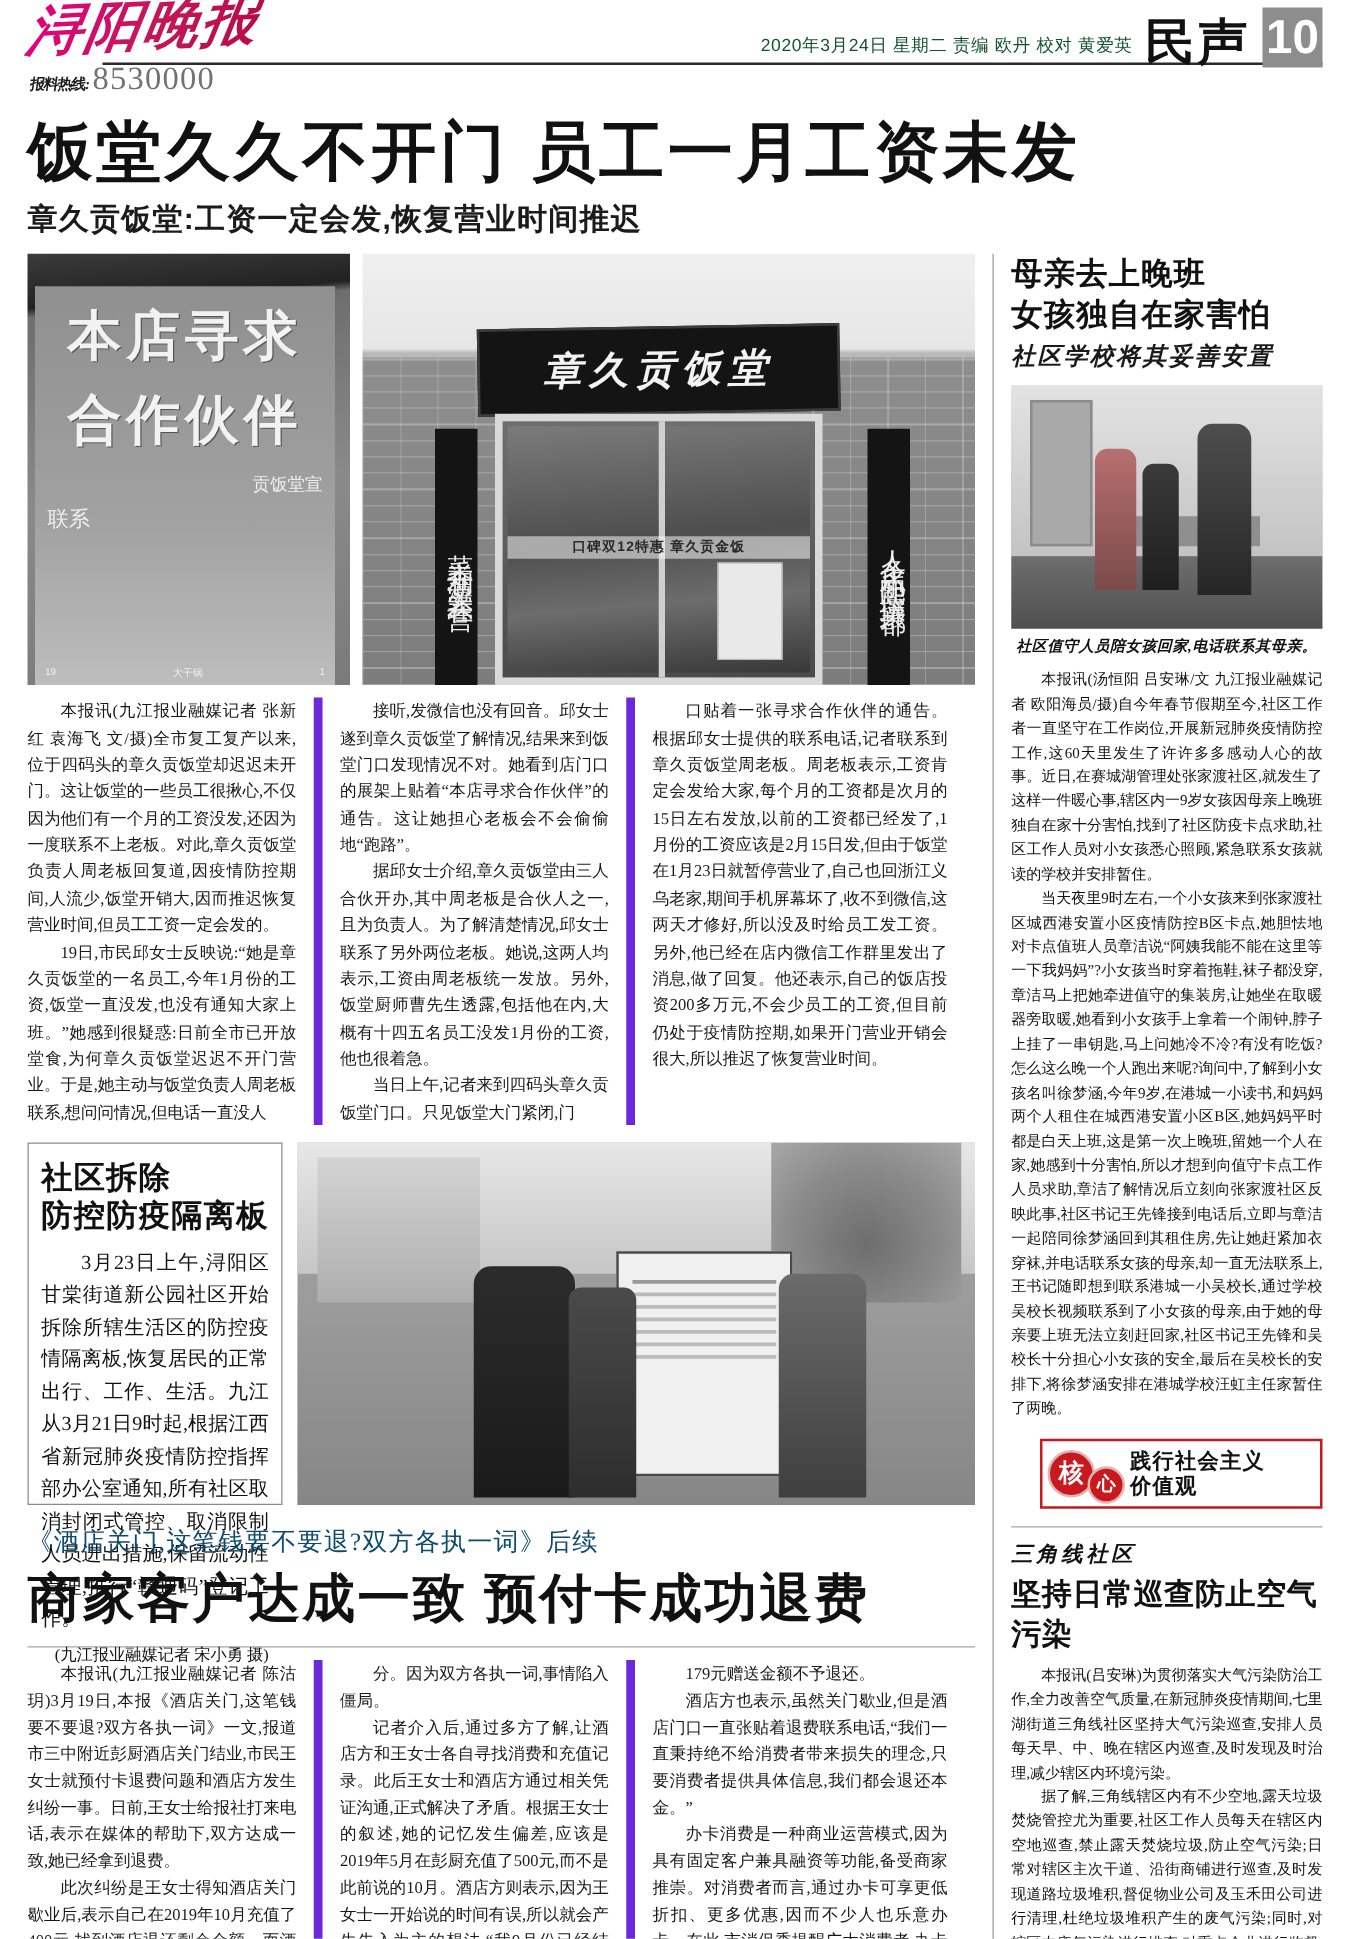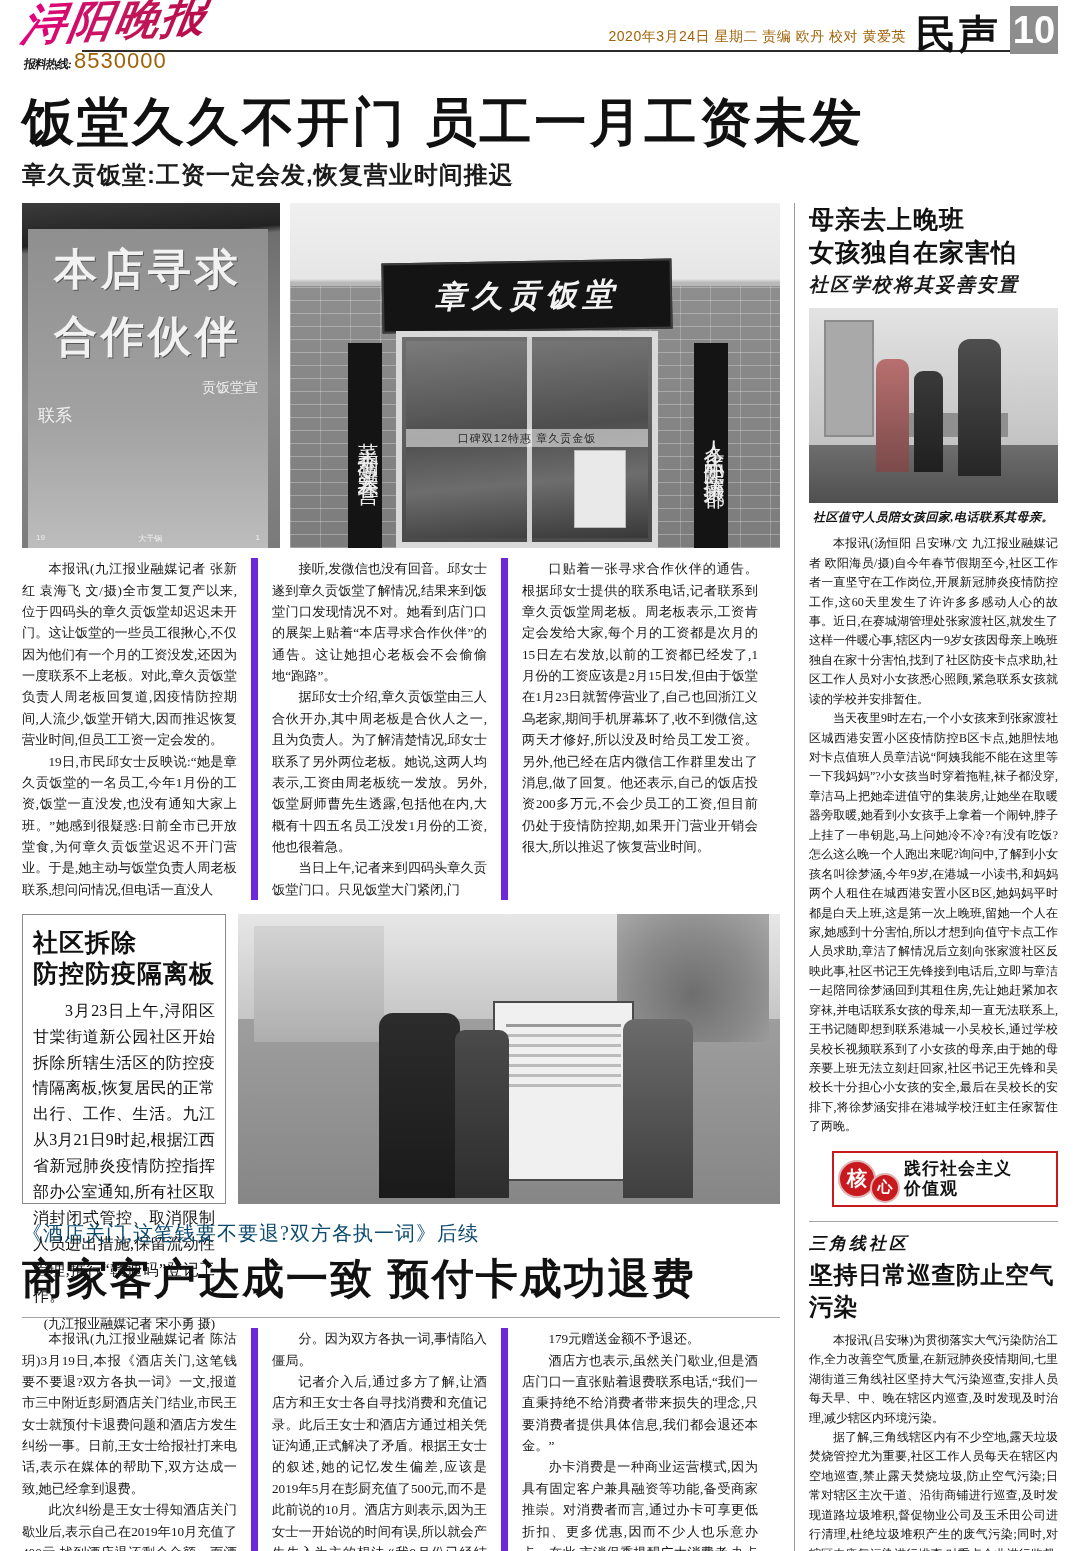--- a/index.html
+++ b/index.html
@@ -23,24 +23,24 @@
     background: linear-gradient(100deg,#e4007f 0%, #c2185b 40%, #b0003a 100%);
     -webkit-background-clip: text; background-clip: text;
     -webkit-text-fill-color: transparent;
     transform: skewX(-12deg) rotate(-3deg);
     transform-origin: left center;
     white-space: nowrap;
     line-height: 1;
   }
   .hotline { position: absolute; left: 2px; top: 50px; display: flex; align-items: baseline; gap: 3px; }
   .hotline-label { font-size: 12px; font-weight: 700; color: #1c1c1c; font-family: "Liberation Serif", serif; letter-spacing: -1px; transform: skewX(-8deg); }
-  .hotline-num { font-size: 22px; color: #a16207; font-family: Liberation Sans, sans-serif; letter-spacing: 1px; line-height: 1; }
+  .hotline-num { font-size: 26px; color: #737373; font-family: Liberation Serif, serif; letter-spacing: 1px; line-height: 1; }
 
   .mh-right { position: absolute; right: 0; top: 6px; display: flex; align-items: flex-end; gap: 10px; }
-  .mh-date { font-size: 14px; color: #a16207; white-space: nowrap; padding-bottom: 8px; letter-spacing: 0.5px; font-family: "Liberation Sans", sans-serif; }
+  .mh-date { font-size: 14px; color: #14532d; white-space: nowrap; padding-bottom: 8px; letter-spacing: 0.5px; font-family: "Liberation Sans", sans-serif; }
   .mh-section { font-size: 40px; font-weight: 700; letter-spacing: 2px; line-height: 1; font-family: "Liberation Sans", sans-serif; }
   .mh-page { width: 48px; height: 48px; background: #8d8d8d; color: #fff; font-size: 38px; font-weight: 700;
              display: flex; align-items: center; justify-content: center; font-family: "Liberation Sans", sans-serif; line-height: 1; }
   .mh-rule { position: absolute; left: 60px; right: 0; top: 50px; height: 2px; background: #2b2b2b; }
 
   
   .lead-title {
     font-family: "Liberation Sans", sans-serif;
     font-weight: 700; font-size: 52px; letter-spacing: 3px;
     margin-top: 16px; line-height: 1.1; color: #111;
@@ -77,21 +77,21 @@
   .brickwall { position:absolute; inset: 24% 0 0 0;
     background:
       repeating-linear-gradient(0deg, rgba(255,255,255,.28) 0 1px, transparent 1px 13px),
       repeating-linear-gradient(90deg, rgba(255,255,255,.22) 0 1px, transparent 1px 30px),
       linear-gradient(180deg,#8e8e8e,#7c7c7c);
   }
   .signboard { position:absolute; left: 92px; top: 58px; width: 290px; height: 70px; background:#141414;
                border: 2px solid #3c3c3c; display:flex; align-items:center; justify-content:center; transform: rotate(-1deg);}
   .signboard span { color:#f3f3f3; font-family:"Liberation Serif",serif; font-weight:700; font-size: 31px; letter-spacing: 6px; font-style: italic;}
   .doorframe { position:absolute; left: 106px; top: 128px; width: 262px; bottom: 0; background: linear-gradient(180deg,#6f6f6f,#4a4a4a);
-               border: 6px solid #d9d9d9; }
+               border: 6px solid #d9d9d9; font-weight: bold; }
   .doorglass { position:absolute; inset: 4px; background: linear-gradient(175deg,#7b7b7b,#4e4e4e 45%,#6d6d6d 70%,#383838); }
   .door-mid { position:absolute; left:50%; top:0; bottom:0; width:5px; background:#cfcfcf; }
   .door-band { position:absolute; left: 4px; right: 4px; top: 92px; height: 18px; background: rgba(245,245,245,.55); }
   .door-band span { font-size: 11px; color:#2a2a2a; font-family:"Liberation Sans",sans-serif; display:block; text-align:center; line-height:18px; letter-spacing:1px;}
   .door-poster { position:absolute; right: 26px; bottom: 14px; width: 52px; height: 78px; background:#e9e9e9; border:1px solid #bbb;}
   .couplet { position:absolute; top: 140px; bottom: 0; width: 34px; background:#141414; color:#eee;
              font-family:"Liberation Serif",serif; font-size: 21px; writing-mode: vertical-rl; text-align:center;
              padding-top: 8px; letter-spacing: 6px;}
   .couplet.l { left: 58px; }
   .couplet.r { right: 52px; }

